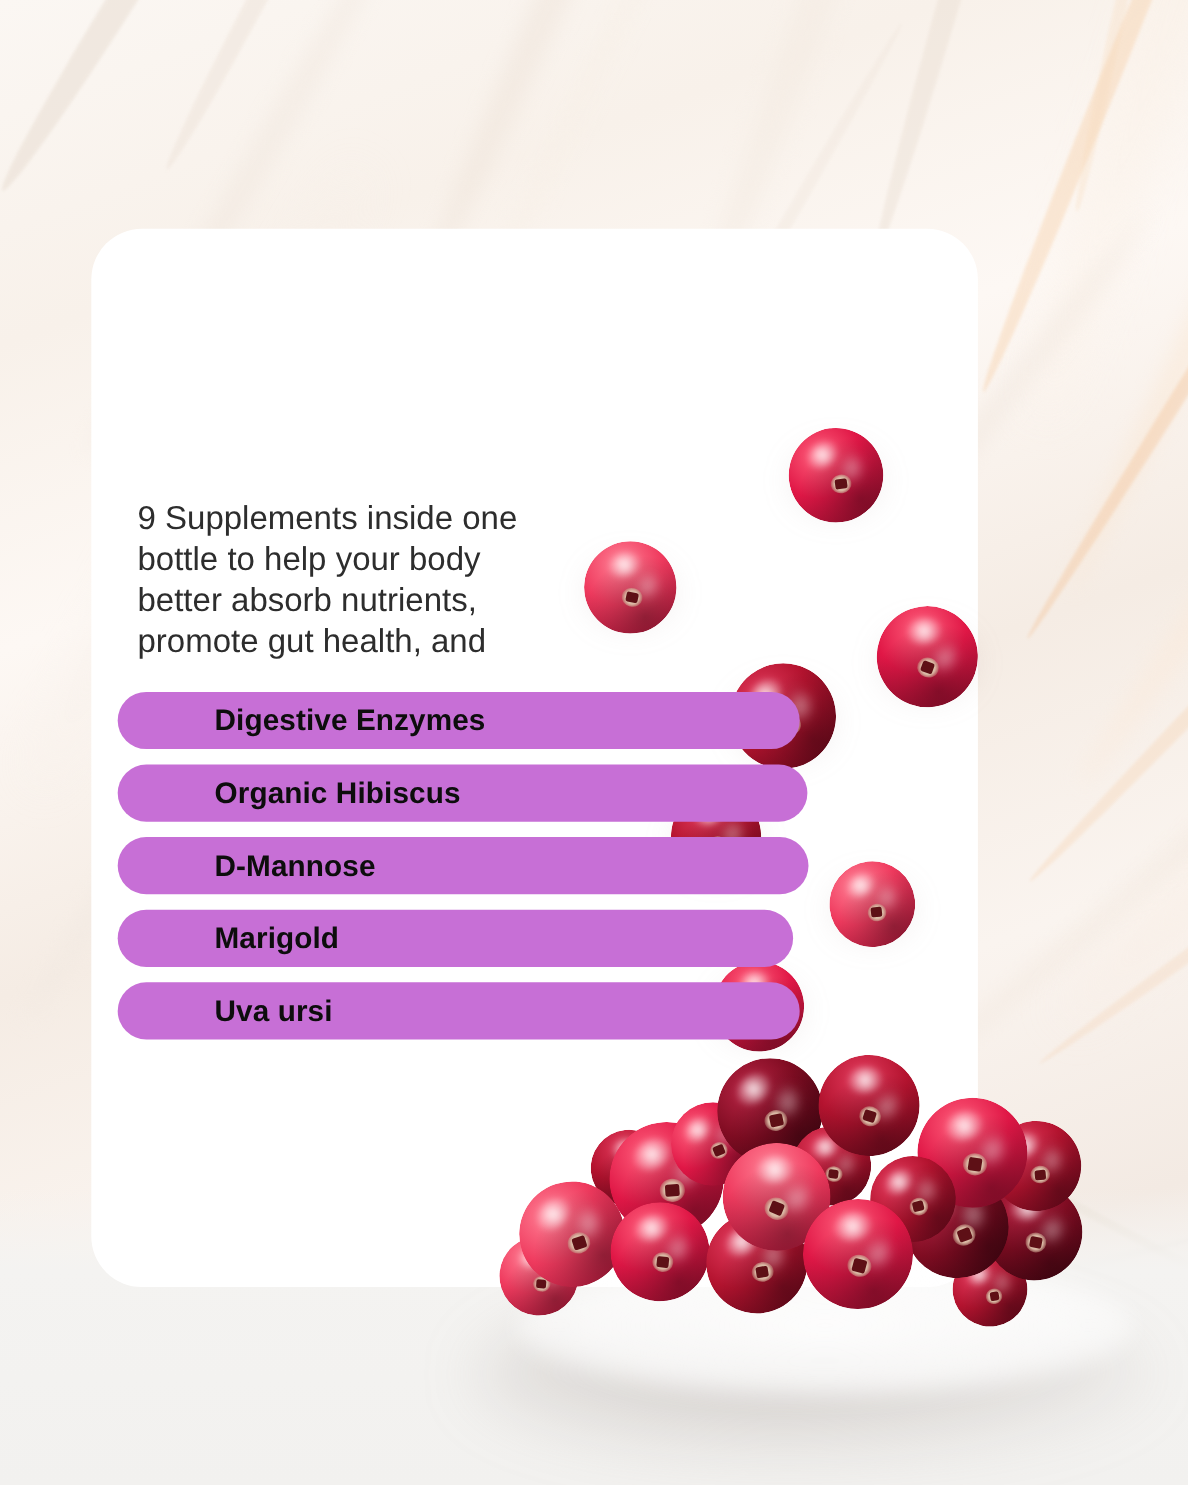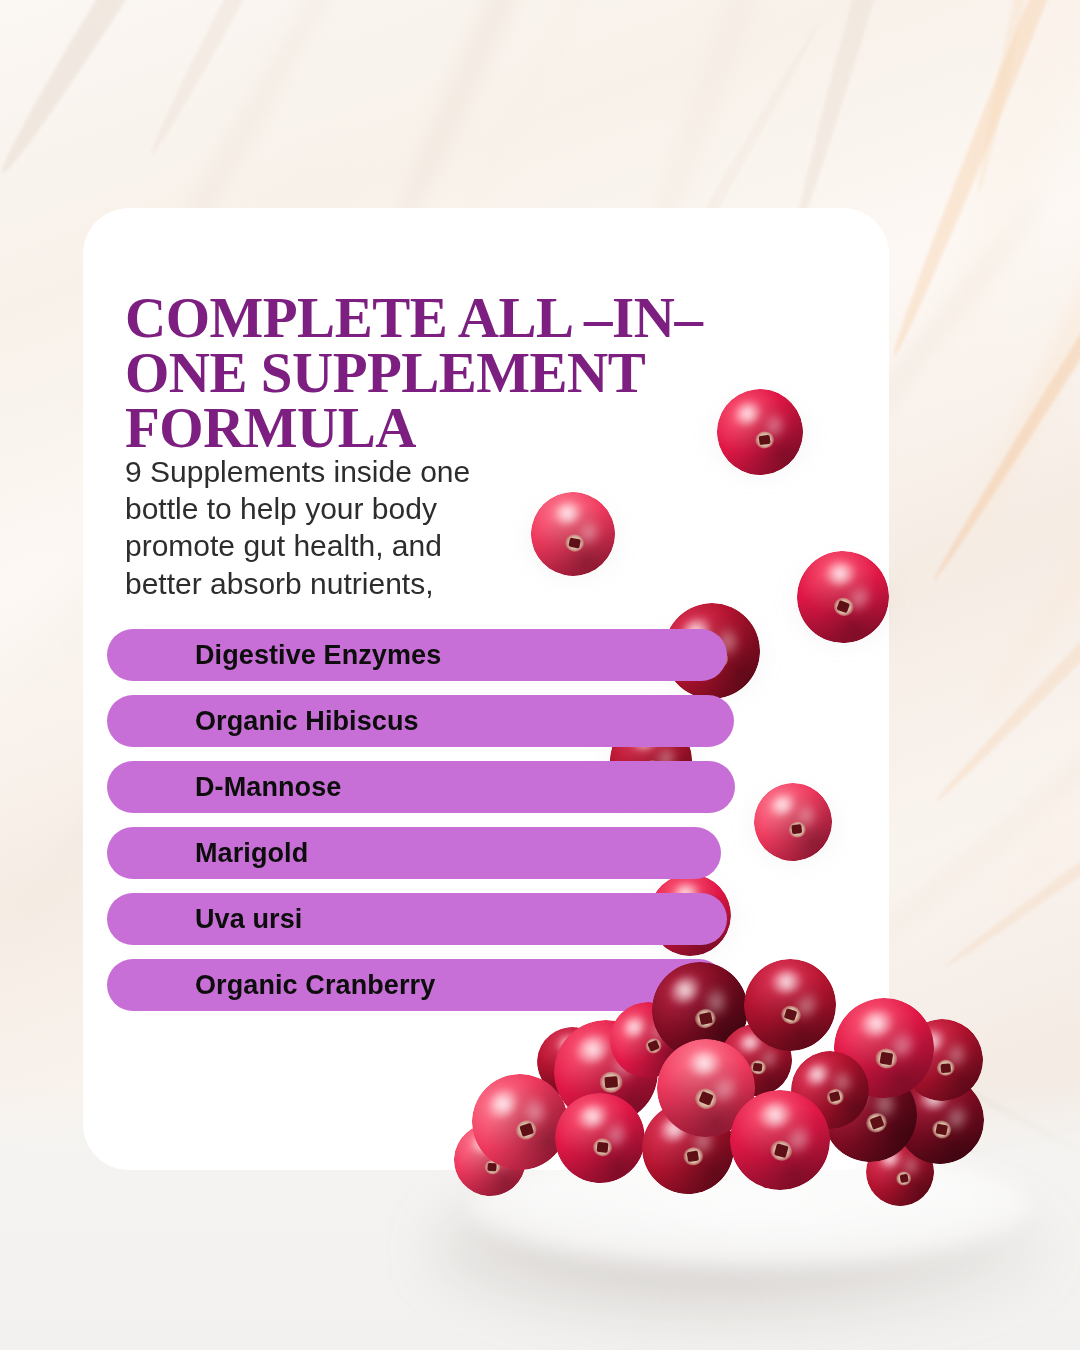--- a/index.html
+++ b/index.html
@@ -189,52 +189,44 @@
       <div class="hl" style="left: 18.04px; top: 11.48px; width: 27.88px; height: 21.32px; background: radial-gradient(circle, rgba(255, 255, 255, 0.92) 0%, rgba(255, 255, 255, 0.3) 55%, rgba(255, 255, 255, 0) 100%); transform: rotate(-28deg);"></div>
       <div class="hl2" style="left: 47.56px; top: 24.6px; width: 16.4px; height: 24.6px; background: radial-gradient(circle, rgba(255, 255, 255, 0.45) 0%, rgba(255, 255, 255, 0) 100%); transform: rotate(18deg);"></div>
       <div class="calyx" style="left: 35.26px; top: 41px; width: 18.04px; height: 16.4px; background: radial-gradient(circle, rgb(244, 221, 205) 0%, rgb(216, 183, 162) 48%, rgba(170, 120, 95, 0.25) 78%, rgba(0, 0, 0, 0) 100%);">
         <i style="background: rgb(94, 16, 22);"></i>
       </div>
     </div>
   </div>
 
 <div id="content">
 
-  <h1 id="title">
-      <span class="tl">COMPLETE ALL –IN–</span>
-      <span class="tl">ONE SUPPLEMENT</span>
-      <span class="tl">FORMULA</span>
-    </h1>
 
   <p id="subtitle">
       <span class="sl">9 Supplements inside one</span>
       <span class="sl">bottle to help your body</span>
+      <span class="sl">better absorb nutrients,</span>
       <span class="sl">promote gut health, and</span>
-      <span class="sl">better absorb nutrients,</span>
     </p>
 
   <div id="pills">
       <div class="pill" style="width: 620px; background: rgb(199, 111, 214);">
         <span class="pill-label" style="color: rgb(13, 13, 13);">Digestive Enzymes</span>
       </div>
       <div class="pill" style="width: 627px; background: rgb(199, 111, 214);">
         <span class="pill-label" style="color: rgb(13, 13, 13);">Organic Hibiscus</span>
       </div>
       <div class="pill" style="width: 628px; background: rgb(199, 111, 214);">
         <span class="pill-label" style="color: rgb(13, 13, 13);">D-Mannose</span>
       </div>
       <div class="pill" style="width: 614px; background: rgb(199, 111, 214);">
         <span class="pill-label" style="color: rgb(13, 13, 13);">Marigold</span>
       </div>
       <div class="pill" style="width: 620px; background: rgb(199, 111, 214);">
         <span class="pill-label" style="color: rgb(13, 13, 13);">Uva ursi</span>
       </div>
-      <div class="pill" style="width: 618px; background: rgb(199, 111, 214);">
-        <span class="pill-label" style="color: rgb(13, 13, 13);">Organic Cranberry</span>
-      </div>
     </div>
 
 </div>
 
 <div id="berries-front" style="position: absolute; inset: 0px;">
     <div class="pile-plate" style="left: 470px; top: 1140px; width: 560px; height: 130px; background: radial-gradient(rgba(255, 255, 255, 0.95) 0%, rgba(255, 255, 255, 0.75) 55%, rgba(255, 255, 255, 0) 100%);"></div>
     <div class="cb" style="left: 866px; top: 1138px; width: 68px; height: 68px; transform: rotate(-10deg); z-index: 2;">
       <div class="body" style="background: radial-gradient(circle at 34% 27%, rgb(226, 58, 92) 0%, rgb(180, 19, 47) 46%, rgb(118, 10, 30) 86%, rgb(118, 10, 30) 100%);"></div>
       <div class="shade" style="background: radial-gradient(circle at 72% 78%, rgba(0, 0, 0, 0.32) 0%, rgba(0, 0, 0, 0.12) 38%, rgba(0, 0, 0, 0) 62%);"></div>
       <div class="hl" style="left: 14.96px; top: 9.52px; width: 23.12px; height: 17.68px; background: radial-gradient(circle, rgba(255, 255, 255, 0.92) 0%, rgba(255, 255, 255, 0.3) 55%, rgba(255, 255, 255, 0) 100%); transform: rotate(-28deg);"></div>

